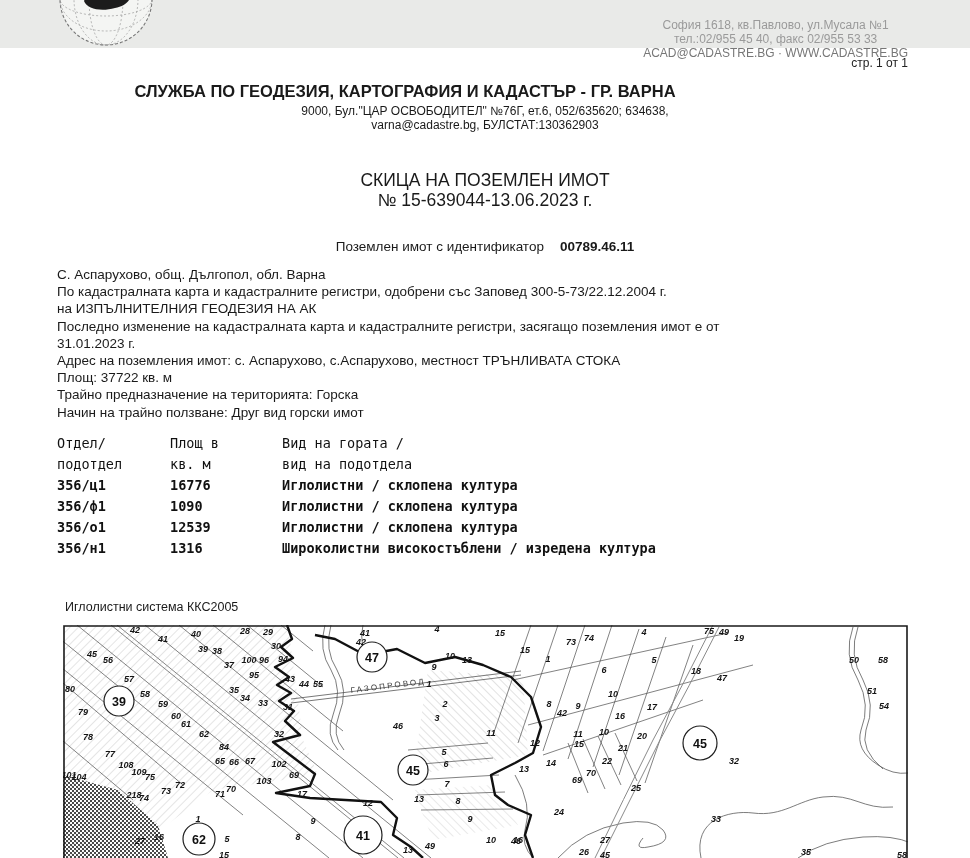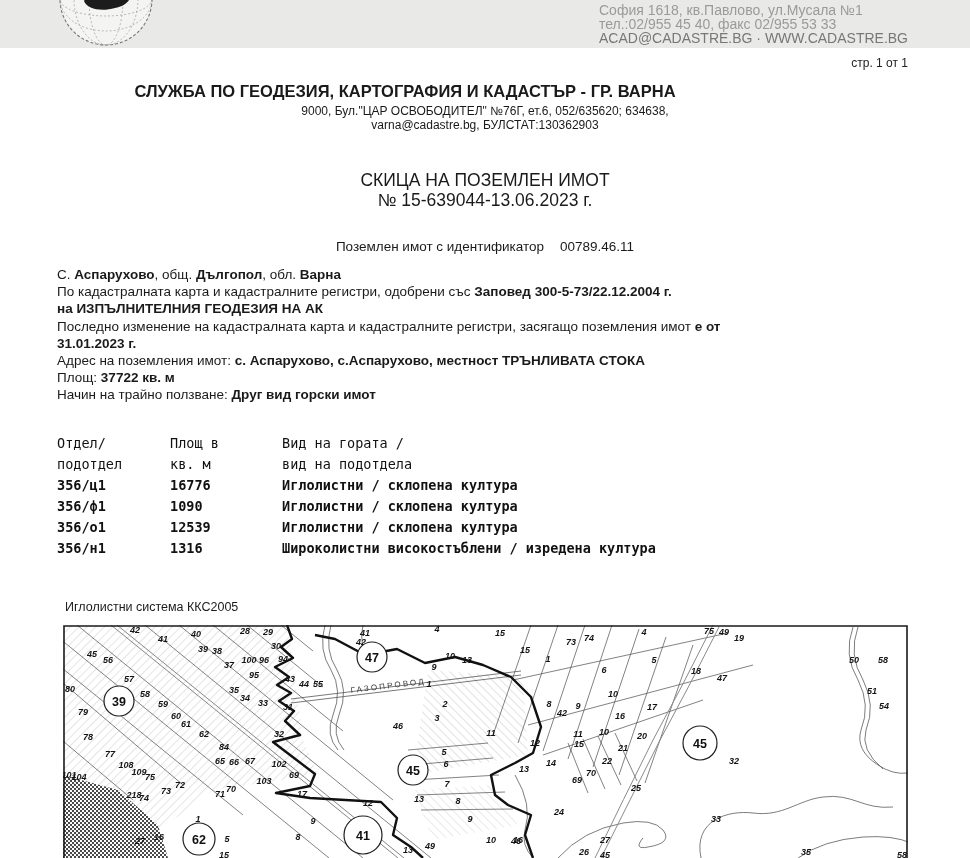--- a/index.html
+++ b/index.html
@@ -3,33 +3,33 @@
 <meta charset="utf-8">
 <style>
   *{margin:0;padding:0;box-sizing:border-box}
   html,body{width:970px;height:858px}
   body{background:#fff;font-family:"Liberation Sans",sans-serif;color:#1a1a1a;position:relative;overflow:hidden}
   .abs{position:absolute}
   
   .band{top:0;left:0;width:970px;height:48px;background:#e9eae8}
   .globe{left:56px;top:0;width:104px;height:50px}
   .agency{left:156px;top:6px;font-weight:700;font-size:13px;line-height:19px;color:#4b4b4b;letter-spacing:1.5px}
-  .contact{right:62px;top:3px;text-align:left;font-size:14px;line-height:14px;color:#9a9a9a}
+  .contact{right:62px;top:18px;text-align:center;font-size:12px;line-height:14px;color:#9a9a9a}
   .contact .l3{color:#777}
   .pageind{right:62px;top:56px;font-size:12px;color:#222}
   
   .office-title{top:82px;left:0;width:810px;text-align:center;font-weight:700;font-size:16.5px}
   .office-addr{top:104px;left:0;width:970px;text-align:center;font-size:12px;line-height:14px}
   
   .doc-title{top:170px;left:0;width:970px;text-align:center;font-weight:400;font-size:17.5px;line-height:20px}
   .ident{top:239px;left:0;width:970px;text-align:center;font-size:13.5px}
-  .ident .val{font-weight:400;margin-left:16px}
+  .ident .val{font-weight:700;margin-left:16px}
   
   .details{top:266px;left:57px;width:862px;font-size:13.5px;line-height:17.2px}
-  .bd{font-weight:700}
+  .bd{font-weight:400}
   
   .ftable{top:433px;left:57px;width:880px;font-family:"DejaVu Sans Mono","Liberation Mono",monospace;font-size:13.5px;line-height:21px;color:#111}
   .ftable .tline{white-space:pre;display:flex}
   .ftable .c0{display:inline-block;width:113px}
   .ftable .c1{display:inline-block;width:112px}
   .ftable .tline.bd{font-weight:700}
   
   .coordsys{top:600px;left:65px;font-size:12.5px;color:#1a1a1a}
   .mapwrap{top:625px;left:63px;width:845px;height:233px}
   .plbl{font-family:"Liberation Sans",sans-serif;font-style:italic;font-weight:700;font-size:9px;text-anchor:middle;fill:#141414}
@@ -74,20 +74,21 @@
 </div>
 
 <div class="abs details">
   <div><span>С. </span><span class="bd">Аспарухово</span><span>, общ. </span><span class="bd">Дългопол</span><span>, обл. </span><span class="bd">Варна</span></div>
   <div><span>По кадастралната карта и кадастралните регистри, одобрени със </span><span class="bd">Заповед 300-5-73/22.12.2004 г.</span></div>
   <div><span class="bd">на ИЗПЪЛНИТЕЛНИЯ ГЕОДЕЗИЯ НА АК</span></div>
   <div><span>Последно изменение на кадастралната карта и кадастралните регистри, засягащо поземления имот </span><span class="bd">е от</span></div>
   <div><span class="bd">31.01.2023 г.</span></div>
   <div><span>Адрес на поземления имот: </span><span class="bd">с. Аспарухово, с.Аспарухово, местност ТРЪНЛИВАТА СТОКА</span></div>
   <div><span>Площ: </span><span class="bd">37722 кв. м</span></div>
+  <div><span>Трайно предназначение на територията: </span><span class="bd">Горска</span></div>
   <div><span>Начин на трайно ползване: </span><span class="bd">Друг вид горски имот</span></div>
 </div>
 
 <div class="abs ftable" id="forest-table">
     <div class="tline"><span class="c0">Отдел/</span><span class="c1">Площ в</span><span class="c2">Вид на гората /</span></div>
     <div class="tline"><span class="c0">подотдел</span><span class="c1">кв. м</span><span class="c2">вид на подотдела</span></div>
     <div class="tline bd"><span class="c0">356/ц1</span><span class="c1">16776</span><span class="c2">Иглолистни / склопена култура</span></div>
     <div class="tline bd"><span class="c0">356/ф1</span><span class="c1">1090</span><span class="c2">Иглолистни / склопена култура</span></div>
     <div class="tline bd"><span class="c0">356/о1</span><span class="c1">12539</span><span class="c2">Иглолистни / склопена култура</span></div>
     <div class="tline bd"><span class="c0">356/н1</span><span class="c1">1316</span><span class="c2">Широколистни високостъблени / изредена култура</span></div>

